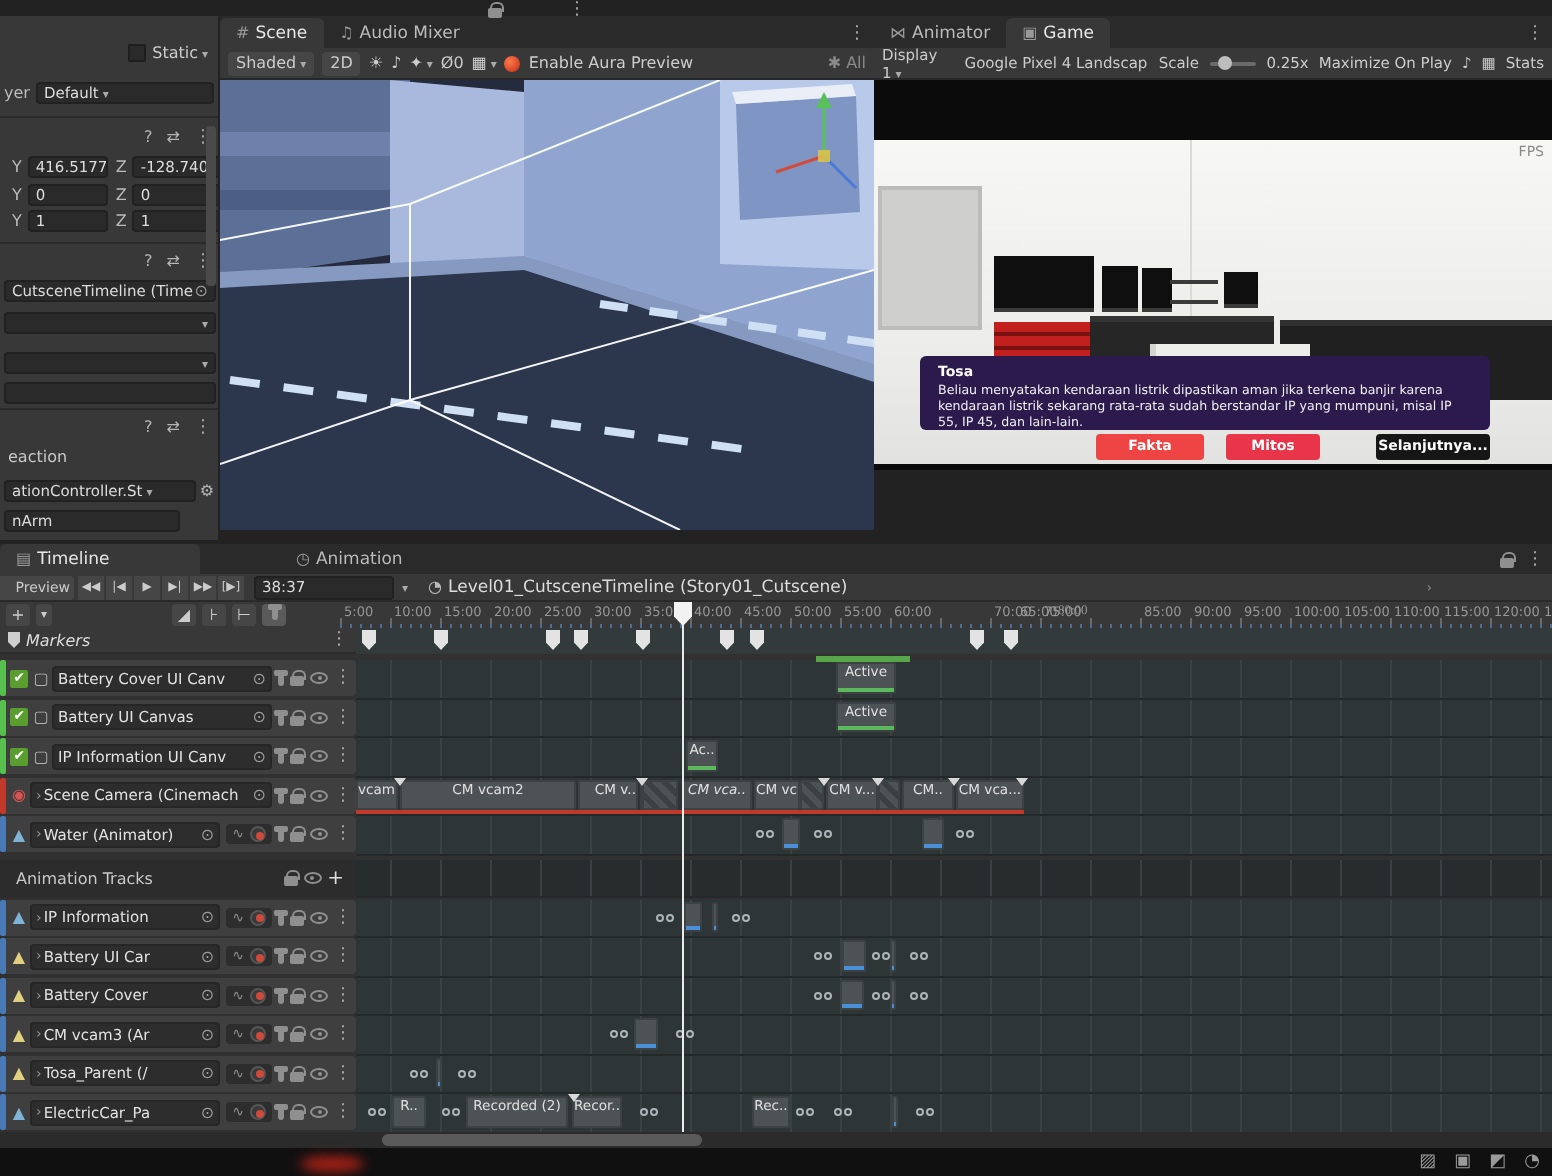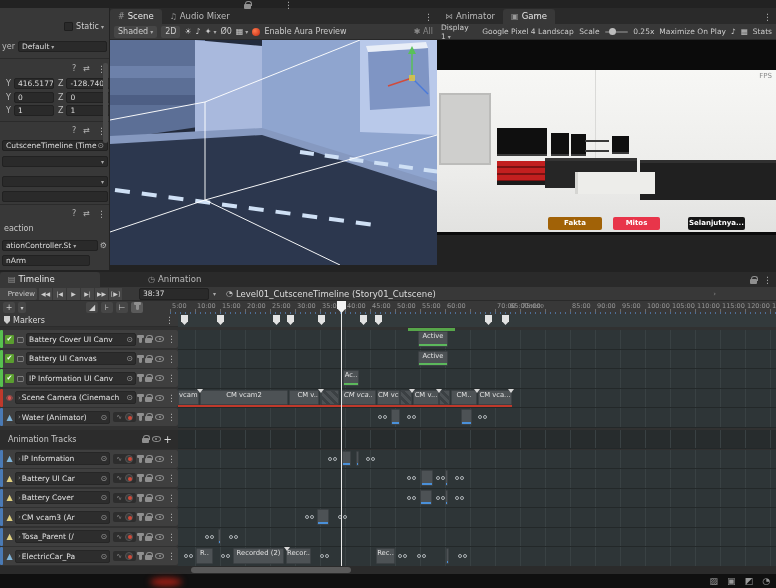--- a/index.html
+++ b/index.html
@@ -60,21 +60,21 @@
   .tl-toolrow { position:absolute; left:0; top:29px; width:178px; height:13px; background:#383838; display:flex; align-items:center; }
   .mini-btn { height:11px; min-width:12px; text-align:center; line-height:11px; background:#464646;
               border-radius:2px; color:#ccc; font-size:8px; margin-left:3px; }
   .ruler { position:absolute; left:170px; top:29px; width:606px; height:13px; background:#383838; overflow:hidden; }
   .rlabel { position:absolute; top:1px; font-size:6.5px; color:#979797; }
   .rtick { position:absolute; bottom:0; width:1px; height:5px; background:#6a6a6a; }
   .subticks { position:absolute; left:170px; top:40px; width:606px; height:2px;
               background:repeating-linear-gradient(90deg,#4d6f96 0 1px, transparent 1px 5px); }
   .markers-row { position:absolute; left:0; top:42px; width:776px; height:13px; }
   .markers-label { position:absolute; left:0; top:0; width:178px; height:13px; background:#383838;
-                   border-bottom:1px solid #2c2c2c; display:flex; align-items:center; font-size:8px; color:#ddd; }
+                   border-bottom:1px solid #2c2c2c; display:flex; align-items:center; font-size:8px; color:#ddd;font-style:italic; }
   .markers-lane { position:absolute; left:178px; top:0; width:598px; height:13px; background:#333a3c; }
   .flag { position:absolute; top:1px; width:7px; height:10px; background:#e3e3e3;
           clip-path:polygon(0 0,100% 0,100% 62%,50% 100%,0 62%); }
   .trow-item { position:absolute; left:0; width:178px; display:flex; align-items:center; padding:0 2px 0 0; }
   .edge { width:3px; height:100%; border-radius:1px; margin-right:2px; flex:none; }
   .cbx { width:9px; height:9px; background:#5a9e2f; border-radius:1px; flex:none; margin-right:2px;
          color:#fff; font-size:7px; line-height:9px; text-align:center; }
   .typeicon { width:9px; flex:none; text-align:center; font-size:8px; margin-right:1px; }
   .namebox { flex:1; min-width:0; background:#2d2d2d; border:1px solid #262626; border-radius:2px;
              height:13px; display:flex; align-items:center; padding:0 2px; overflow:hidden; }
@@ -283,21 +283,25 @@
       <div class="tv" style="left:175px;top:66px;width:17px;height:18px;"></div>
       <div class="abs" style="left:148px;top:70px;width:24px;height:2px;background:#3a3a3a;"></div>
       <div class="abs" style="left:148px;top:80px;width:24px;height:2px;background:#3a3a3a;"></div>
       <div class="abs" style="left:60px;top:91px;width:48px;height:24px;background:#c21f1f;border-bottom:4px solid #1a1a1a;
            background-image:repeating-linear-gradient(#c21f1f 0 5px, #7a1212 5px 7px);"></div>
       <div class="abs" style="left:108px;top:88px;width:92px;height:30px;background:#262626;border-top:3px solid #343434;"></div>
       <div class="abs" style="left:203px;top:90px;width:136px;height:40px;background:#202020;border-top:3px solid #303030;"></div>
       <div class="abs" style="left:138px;top:102px;width:80px;height:22px;background:#ededea;border-left:3px solid #d5d5d2;"></div>
     </div>
     <span class="abs" style="right:4px;top:32px;font-size:7px;color:#8a8a8a;">FPS</span>
-    <div class="dlg-btn" id="dlg-btn-0" style="left: 111px; width: 54px; background: #a16207;">Fakta</div>
+    <div class="dialog">
+      <h4>Tosa</h4>
+      <p>Beliau menyatakan kendaraan listrik dipastikan aman jika terkena banjir karena kendaraan listrik sekarang rata-rata sudah berstandar IP yang mumpuni, misal IP 55, IP 45, dan lain-lain.</p>
+    </div>
+    <div class="dlg-btn" id="dlg-btn-0" style="left: 111px; width: 54px; background: #ef4444;">Fakta</div>
     <div class="dlg-btn" id="dlg-btn-1" style="left: 176px; width: 47px; background: rgb(232, 53, 74);">Mitos</div>
     <div class="dlg-btn" id="dlg-btn-2" style="left: 251px; width: 57px; background: rgb(22, 22, 22);">Selanjutnya...</div>
     <div class="abs" style="left:0;top:192px;width:339px;height:3px;background:#0b0b0b;"></div>
   </div>
 
   <div class="abs timeline">
     <div class="tl-tabs">
       <div class="tab active" style="min-width:100px;"><span class="ticon">▤</span><span>Timeline</span></div>
       <div class="tab" style="margin-left:40px;"><span class="ticon">◷</span><span>Animation</span></div>
       <span style="margin-left:auto;display:flex;align-items:center;gap:6px;padding-right:4px;">
@@ -308,21 +312,21 @@
     <div class="transport">
       <span style="width:37px;height:12px;background:#464646;overflow:hidden;text-align:right;line-height:12px;font-size:7px;padding-right:2px;border-radius:0 2px 2px 0;">Preview</span>
       <span id="transport-btns" style="display:flex;margin-left:2px;">
           <span class="tr-btn">◀◀</span>
           <span class="tr-btn">|◀</span>
           <span class="tr-btn">▶</span>
           <span class="tr-btn">▶|</span>
           <span class="tr-btn">▶▶</span>
           <span class="tr-btn">[▶]</span>
         </span>
-      <span class="field" style="width:70px;height:12px;margin-left:16px;">38:37</span>
+      <span class="field" style="width:70px;height:12px;margin-left:4px;">38:37</span>
       <span class="ddv" style="margin-left:2px;"></span>
       <span style="margin-left:10px;color:#bbb;font-size:8px;">◔</span>
       <span style="margin-left:3px;font-size:8.5px;color:#ddd;white-space:nowrap;overflow:hidden;">Level01_CutsceneTimeline (Story01_Cutscene)</span>
       <span style="margin-left:auto;margin-right:60px;color:#888;">›</span>
     </div>
     <div class="tl-toolrow">
       <span class="mini-btn">+</span>
       <span class="mini-btn" style="min-width:8px;font-size:6px;">▾</span>
       <span class="mini-btn" style="margin-left:60px;">◢</span>
       <span class="mini-btn">⊦</span>

